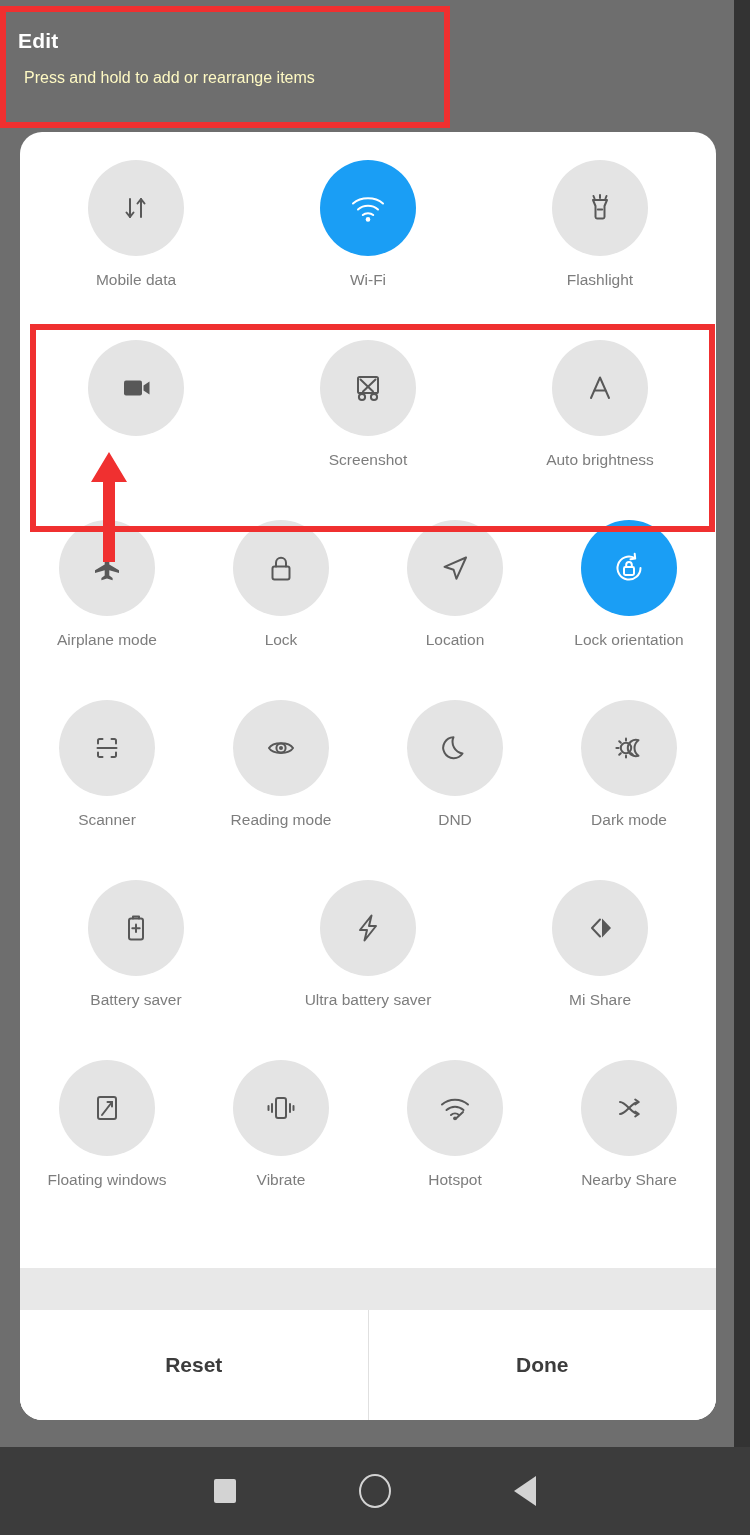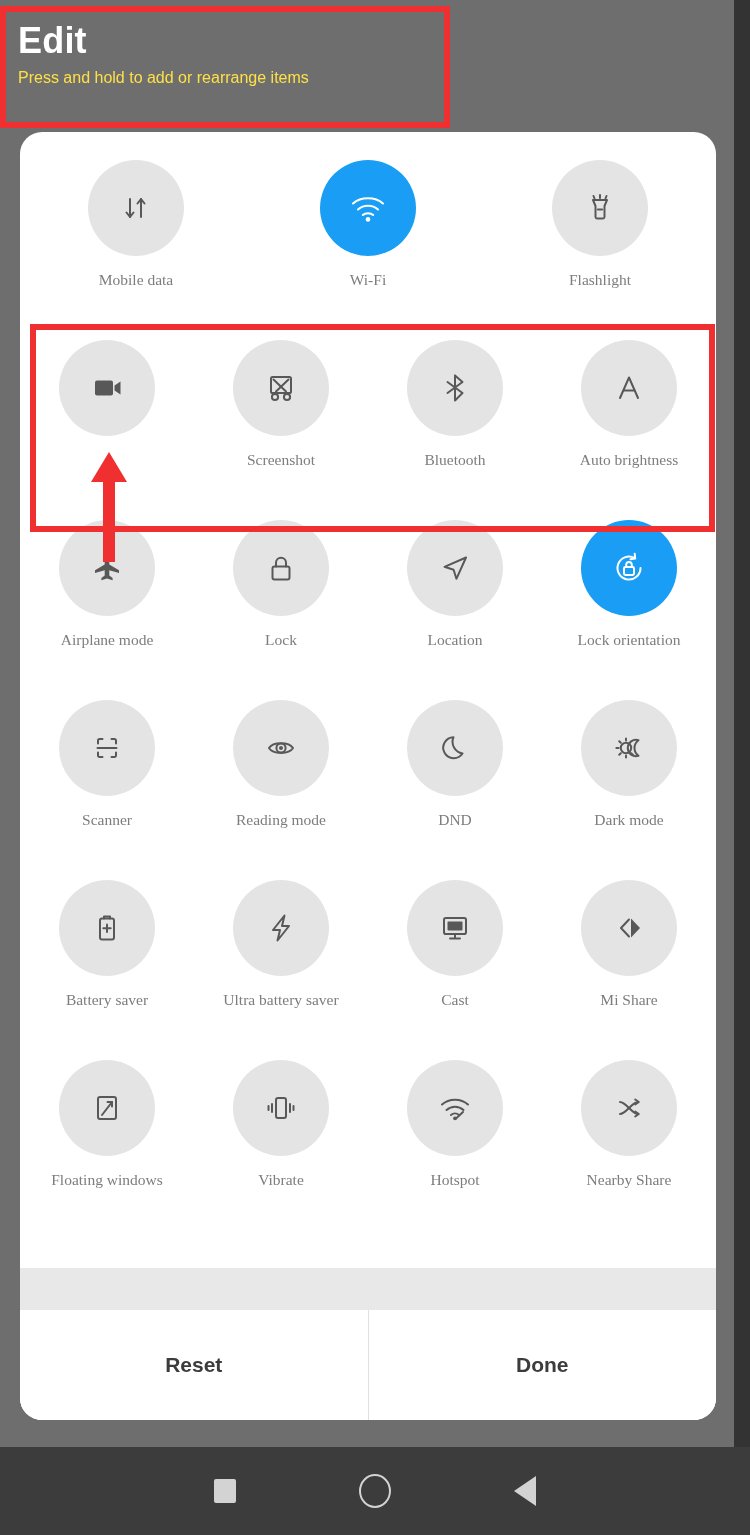--- a/index.html
+++ b/index.html
@@ -30,30 +30,31 @@
 
   
   .edit-header {
     position: absolute;
     left: 18px;
     top: 22px;
     width: 420px;
   }
   .edit-title {
     color: #ffffff;
-    font-size: 36px;
+    font-size: 21px;
     font-weight: bold;
     line-height: 38px;
     letter-spacing: 0.2px;
   }
   .edit-subtitle {
-    color: #fde047;
+    color: #fef9c3;
     font-size: 16px;
     line-height: 22px;
     margin-top: 7px;
+    margin-left: 6px;
   }
 
   
   .anno-box {
     position: absolute;
     border: 6px solid #f03030;
     box-sizing: border-box;
     pointer-events: none;
   }
   #anno-header-box {
@@ -93,21 +94,20 @@
   }
   .tile-row {
     display: flex;
     height: 180px;
   }
   .tile {
     flex: 1 1 25%;
     display: flex;
     flex-direction: column;
     align-items: center;
-    font-family: Liberation Serif, serif;
   }
   .tile-circle {
     width: 96px;
     height: 96px;
     border-radius: 50%;
     background: #e4e4e4;
     display: flex;
     align-items: center;
     justify-content: center;
   }
@@ -294,30 +294,20 @@
               <g class="ico">
                 <rect x="12" y="11" width="20" height="16" rx="1.6"></rect>
                 <path d="M14.5 13.5 L27 25.5"></path>
                   <path d="M29.5 13.5 L17 25.5"></path>
                 <circle cx="16" cy="31" r="3.1"></circle>
                   <circle cx="28" cy="31" r="3.1"></circle>
               </g>
             </svg>
           </div>
           <div class="tile-label">Screenshot</div>
-        </div>
-        <div class="tile">
-          <div class="tile-circle">
-            <svg width="44" height="44" viewBox="0 0 44 44">
-              <g class="ico" stroke-width="2.3">
-                <path d="M22 9.5 V34.5 L29.5 27 L14.5 16 M14.5 27 L29.5 16 L22 9.5"></path>
-              </g>
-            </svg>
-          </div>
-          <div class="tile-label">Bluetooth</div>
         </div>
         <div class="tile">
           <div class="tile-circle">
             <svg width="44" height="44" viewBox="0 0 44 44">
               <g class="ico" stroke-width="2.1">
                 <path d="M13 32 L22 11.5 L31 32"></path>
                 <path d="M16.6 24.5 H27.4"></path>
               </g>
             </svg>
           </div>
@@ -442,33 +432,20 @@
         </div>
         <div class="tile">
           <div class="tile-circle">
             <svg width="44" height="44" viewBox="0 0 44 44">
               <g class="ico" stroke-width="2.1">
                 <path d="M25.5 9.5 L14 24 H21 L18.5 34.5 L30 20 H23 Z"></path>
               </g>
             </svg>
           </div>
           <div class="tile-label">Ultra battery saver</div>
-        </div>
-        <div class="tile">
-          <div class="tile-circle">
-            <svg width="44" height="44" viewBox="0 0 44 44">
-              <g class="ico" stroke-width="2">
-                <rect x="11" y="12" width="22" height="16" rx="1.8"></rect>
-                <path d="M22 28 V32"></path>
-                  <path d="M17 32.5 H27"></path>
-              </g>
-              <rect class="ico-fill" x="14.5" y="15.5" width="15" height="9" rx="1"></rect>
-            </svg>
-          </div>
-          <div class="tile-label">Cast</div>
         </div>
         <div class="tile">
           <div class="tile-circle">
             <svg width="44" height="44" viewBox="0 0 44 44">
               <path class="ico-fill" d="M24 12.5 L33 22 L24 31.5 Z"></path>
               <g class="ico" stroke-width="2.3">
                 <path d="M22 13.5 L14 22 L22 30.5"></path>
               </g>
             </svg>
           </div>

